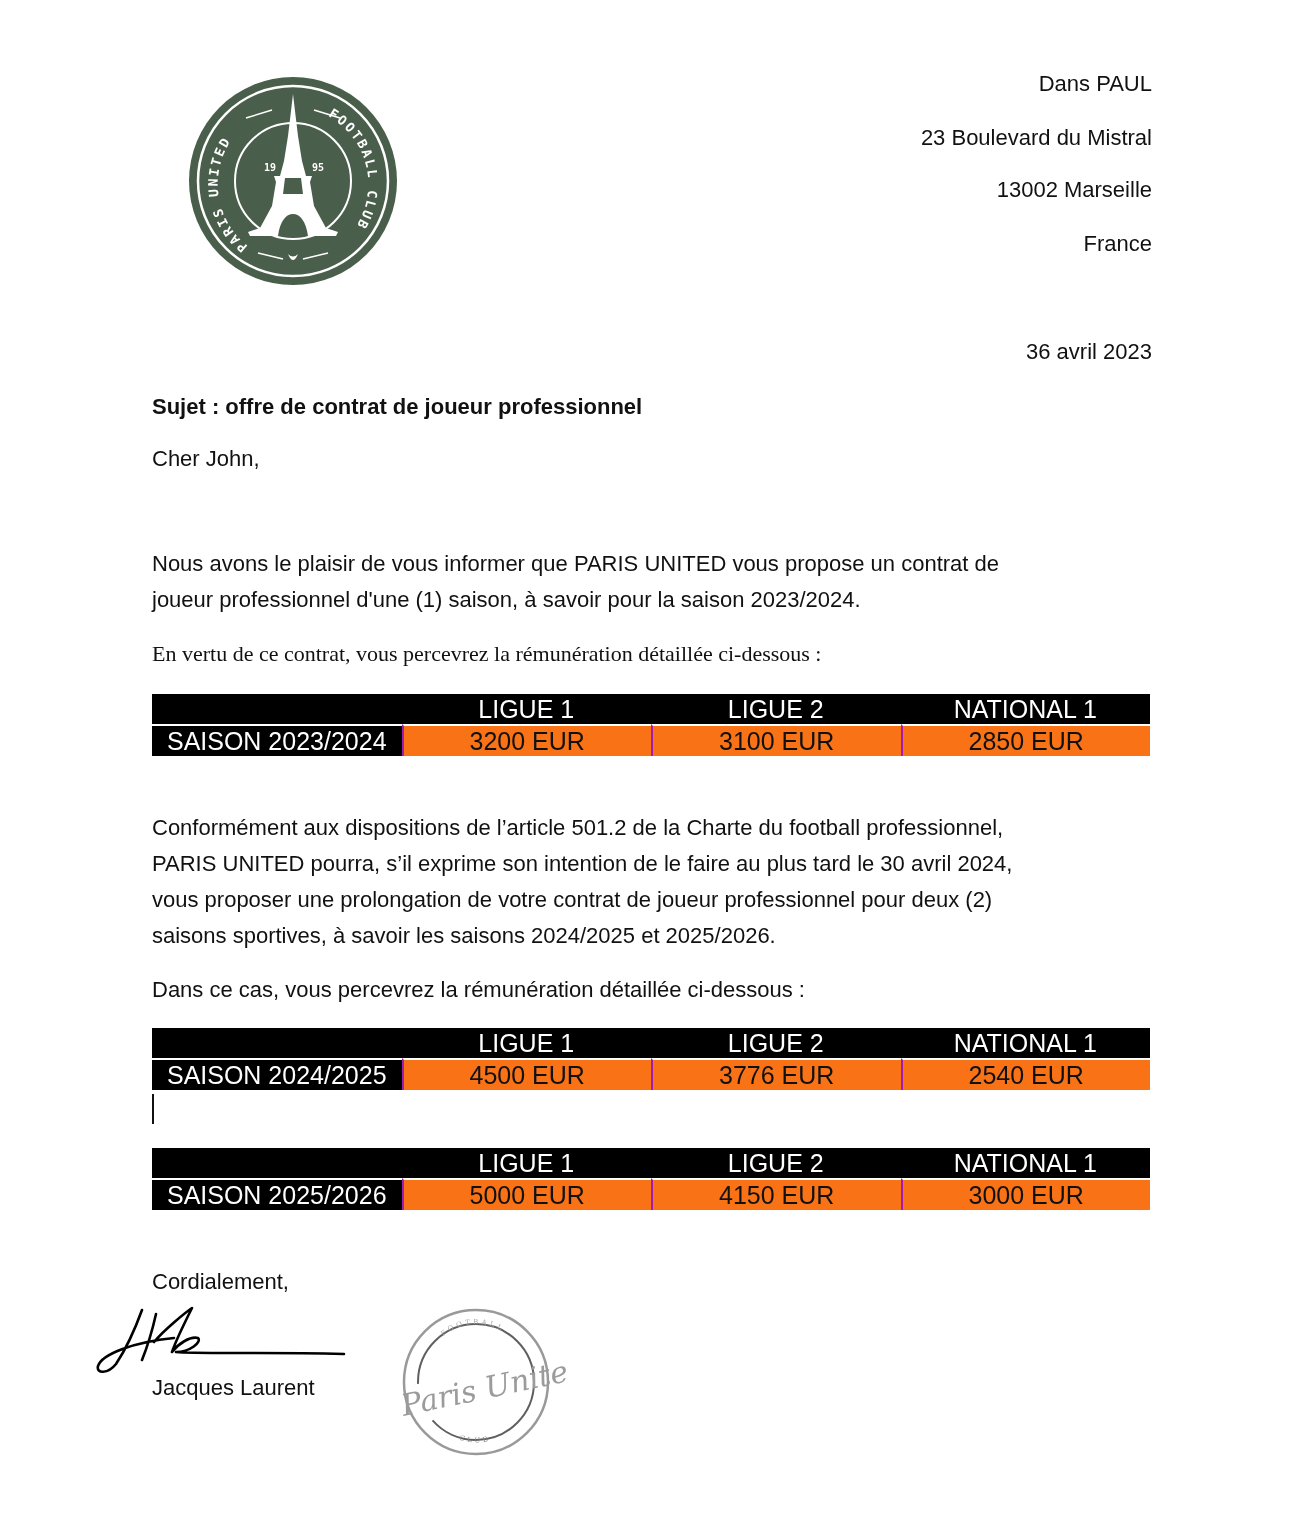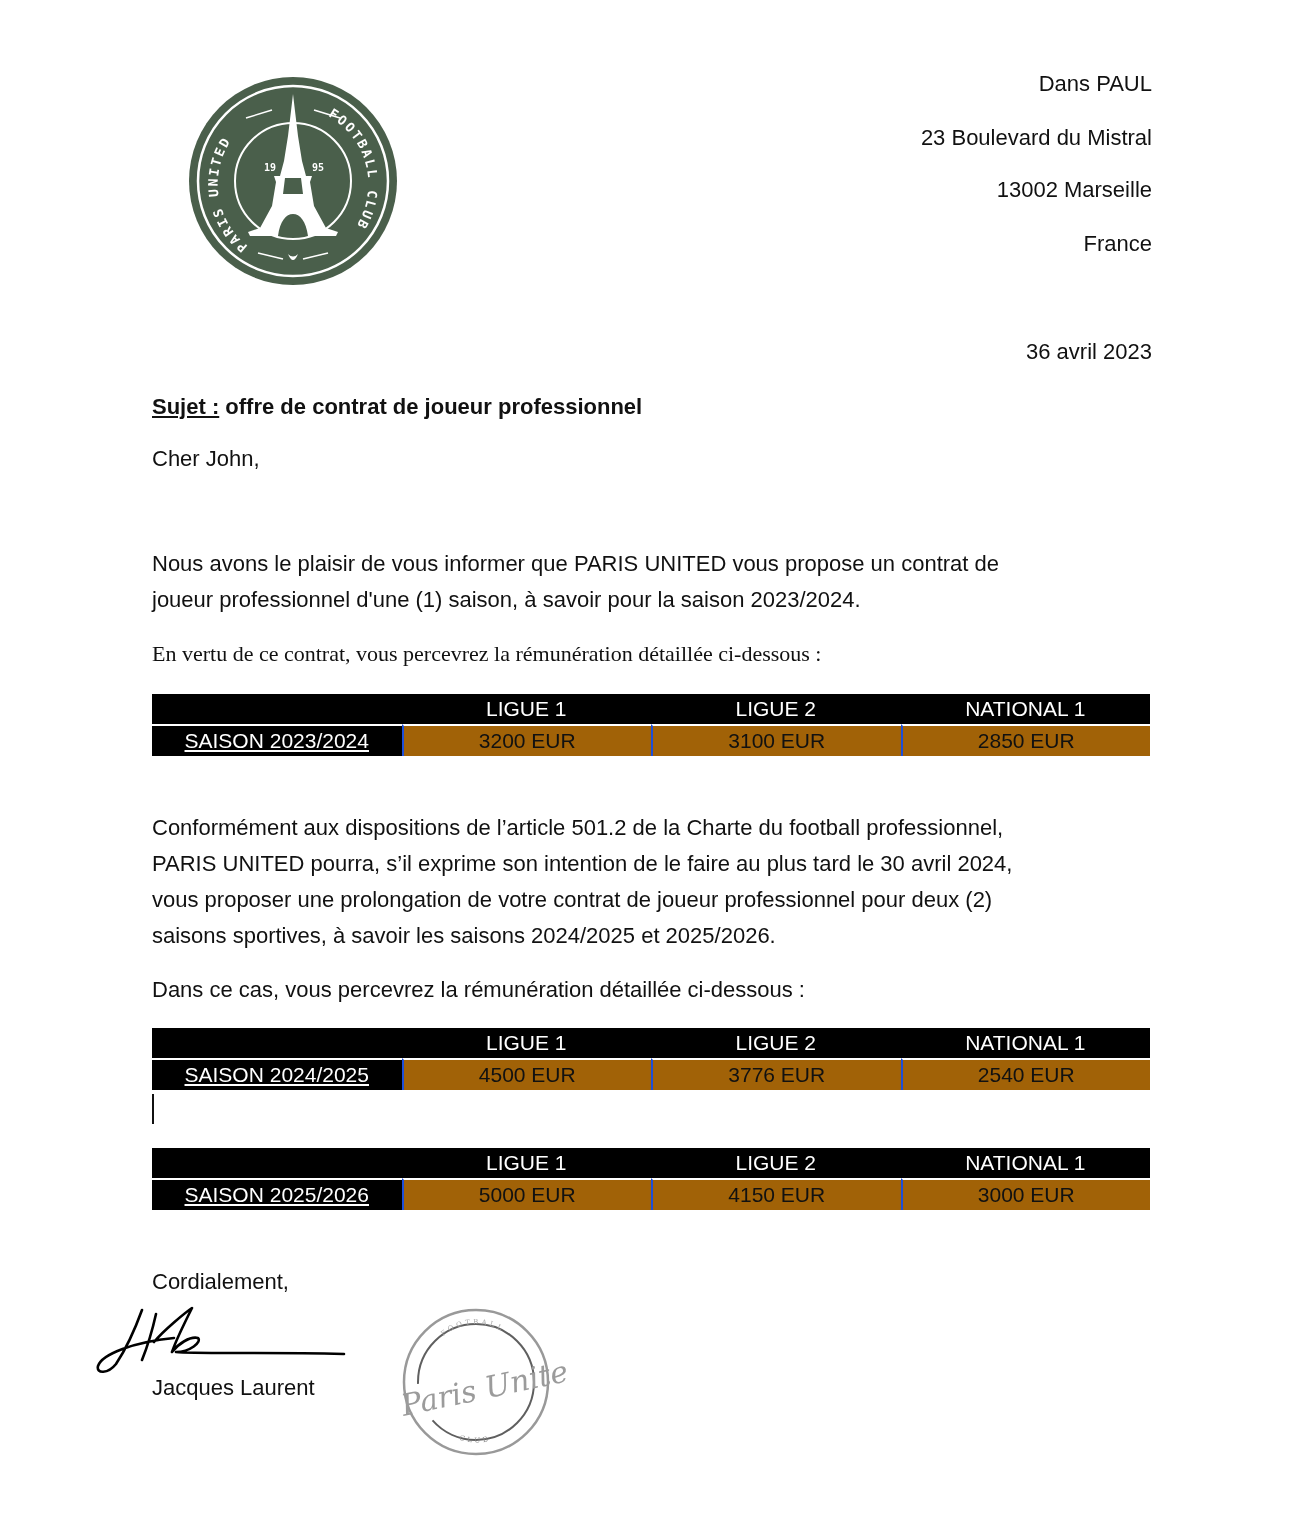--- a/index.html
+++ b/index.html
@@ -6,36 +6,36 @@
   body {
     width: 1302px; height: 1526px; position: relative; overflow: hidden;
     font-family: "Liberation Sans", "DejaVu Sans", sans-serif;
     color: #111111;
   }
   .abs { position: absolute; }
   .logo { left: 188px; top: 76px; width: 210px; height: 210px; }
   .addr { right: 150px; text-align: right; font-size: 22px; line-height: 26px; white-space: nowrap; }
   .txt { left: 152px; font-size: 22px; line-height: 36px; white-space: nowrap; }
   .subject { top: 389px; font-weight: bold; }
-  .subject .lbl { text-decoration: underline; }
+  .subject .lbl { }
   .greeting { top: 441px; }
   .p1 { top: 546px; }
   .p2 { top: 636px; font-family: Liberation Serif, serif; }
   .p3 { top: 810px; }
   .p4 { top: 972px; }
 
   table.pay {
     position: absolute; left: 152px; width: 998px;
     border-collapse: separate; border-spacing: 0;
-    table-layout: fixed; font-size: 21px;
+    table-layout: fixed; font-size: 25px;
   }
   table.pay td { height: 30px; padding: 0; text-align: center; vertical-align: middle; line-height: 30px; }
   table.pay tr.head td { background: #000; color: #fff; }
-  table.pay tr.row td { background: #a16207; color: #111; border-top: 2px solid #fff; border-left: 2px solid #1d4ed8; }
-  table.pay tr.row td.season { background: #000; color: #fff; border-left: none; text-decoration: underline; }
+  table.pay tr.row td { background: #f97316; color: #111; border-top: 2px solid #fff; border-left: 2px solid #a21caf; }
+  table.pay tr.row td.season { background: #000; color: #fff; border-left: none; }
   .t1 { top: 694px; }
   .t2 { top: 1028px; }
   .t3 { top: 1148px; }
 
   .cursor { left: 152px; top: 1094px; width: 2px; height: 30px; background: #111; }
 
   .closing { top: 1264px; }
   .signame { top: 1370px; }
   .signature { left: 94px; top: 1302px; width: 260px; height: 80px; }
   .stamp { left: 388px; top: 1290px; width: 180px; height: 180px; opacity: 0.85; }

